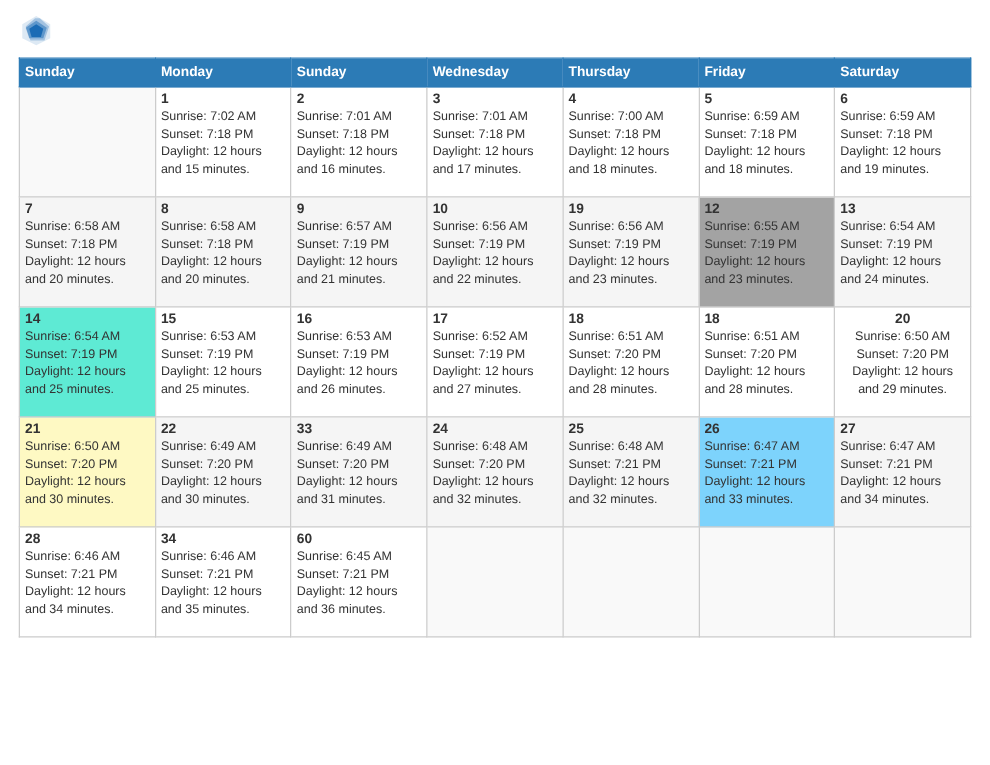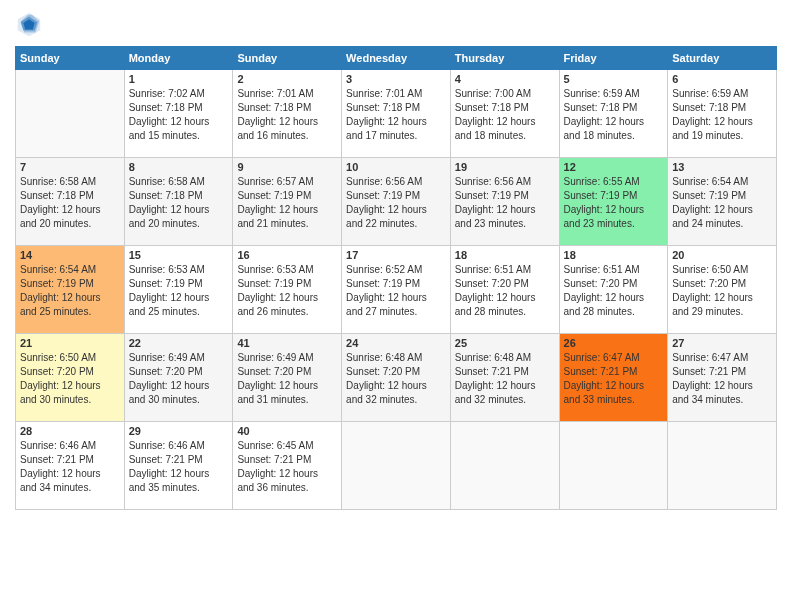--- a/index.html
+++ b/index.html
@@ -168,31 +168,31 @@
             <div class="day-info">Sunrise: 6:57 AM<br>Sunset: 7:19 PM<br>Daylight: 12 hours<br>and 21 minutes.</div>
           </td>
           <td style="background: rgb(245, 245, 245);">
             <div class="day-num">10</div>
             <div class="day-info">Sunrise: 6:56 AM<br>Sunset: 7:19 PM<br>Daylight: 12 hours<br>and 22 minutes.</div>
           </td>
           <td style="background: rgb(245, 245, 245);">
             <div class="day-num">19</div>
             <div class="day-info">Sunrise: 6:56 AM<br>Sunset: 7:19 PM<br>Daylight: 12 hours<br>and 23 minutes.</div>
           </td>
-          <td style="background: #86efac;">
+          <td style="background: #a3a3a3;">
             <div class="day-num">12</div>
             <div class="day-info">Sunrise: 6:55 AM<br>Sunset: 7:19 PM<br>Daylight: 12 hours<br>and 23 minutes.</div>
           </td>
           <td style="background: rgb(245, 245, 245);">
             <div class="day-num">13</div>
             <div class="day-info">Sunrise: 6:54 AM<br>Sunset: 7:19 PM<br>Daylight: 12 hours<br>and 24 minutes.</div>
           </td>
         </tr>
         <tr>
-          <td style="background: #fdba74; margin-left: 34px;">
+          <td style="background: #5eead4; margin-left: 34px;">
             <div class="day-num">14</div>
             <div class="day-info">Sunrise: 6:54 AM<br>Sunset: 7:19 PM<br>Daylight: 12 hours<br>and 25 minutes.</div>
           </td>
           <td style="background: rgb(255, 255, 255);">
             <div class="day-num">15</div>
             <div class="day-info">Sunrise: 6:53 AM<br>Sunset: 7:19 PM<br>Daylight: 12 hours<br>and 25 minutes.</div>
           </td>
           <td style="background: rgb(255, 255, 255);">
             <div class="day-num">16</div>
             <div class="day-info">Sunrise: 6:53 AM<br>Sunset: 7:19 PM<br>Daylight: 12 hours<br>and 26 minutes.</div>
@@ -202,66 +202,66 @@
             <div class="day-info">Sunrise: 6:52 AM<br>Sunset: 7:19 PM<br>Daylight: 12 hours<br>and 27 minutes.</div>
           </td>
           <td style="background: rgb(255, 255, 255);">
             <div class="day-num">18</div>
             <div class="day-info">Sunrise: 6:51 AM<br>Sunset: 7:20 PM<br>Daylight: 12 hours<br>and 28 minutes.</div>
           </td>
           <td style="background: rgb(255, 255, 255);">
             <div class="day-num">18</div>
             <div class="day-info">Sunrise: 6:51 AM<br>Sunset: 7:20 PM<br>Daylight: 12 hours<br>and 28 minutes.</div>
           </td>
-          <td style="background: rgb(255, 255, 255);">
+          <td style="background: rgb(255, 255, 255); text-align: center;">
             <div class="day-num">20</div>
             <div class="day-info">Sunrise: 6:50 AM<br>Sunset: 7:20 PM<br>Daylight: 12 hours<br>and 29 minutes.</div>
           </td>
         </tr>
         <tr>
           <td style="background: #fef9c3;">
             <div class="day-num">21</div>
             <div class="day-info">Sunrise: 6:50 AM<br>Sunset: 7:20 PM<br>Daylight: 12 hours<br>and 30 minutes.</div>
           </td>
           <td style="background: rgb(245, 245, 245);">
             <div class="day-num">22</div>
             <div class="day-info">Sunrise: 6:49 AM<br>Sunset: 7:20 PM<br>Daylight: 12 hours<br>and 30 minutes.</div>
           </td>
           <td style="background: rgb(245, 245, 245);">
-            <div class="day-num">41</div>
+            <div class="day-num">33</div>
             <div class="day-info">Sunrise: 6:49 AM<br>Sunset: 7:20 PM<br>Daylight: 12 hours<br>and 31 minutes.</div>
           </td>
           <td style="background: rgb(245, 245, 245);">
             <div class="day-num">24</div>
             <div class="day-info">Sunrise: 6:48 AM<br>Sunset: 7:20 PM<br>Daylight: 12 hours<br>and 32 minutes.</div>
           </td>
           <td style="background: rgb(245, 245, 245);">
             <div class="day-num">25</div>
             <div class="day-info">Sunrise: 6:48 AM<br>Sunset: 7:21 PM<br>Daylight: 12 hours<br>and 32 minutes.</div>
           </td>
-          <td style="background: #f97316;">
+          <td style="background: #7dd3fc;">
             <div class="day-num">26</div>
             <div class="day-info">Sunrise: 6:47 AM<br>Sunset: 7:21 PM<br>Daylight: 12 hours<br>and 33 minutes.</div>
           </td>
           <td style="background: rgb(245, 245, 245);">
             <div class="day-num">27</div>
             <div class="day-info">Sunrise: 6:47 AM<br>Sunset: 7:21 PM<br>Daylight: 12 hours<br>and 34 minutes.</div>
           </td>
         </tr>
         <tr>
           <td style="background: rgb(255, 255, 255);">
             <div class="day-num">28</div>
             <div class="day-info">Sunrise: 6:46 AM<br>Sunset: 7:21 PM<br>Daylight: 12 hours<br>and 34 minutes.</div>
           </td>
           <td style="background: rgb(255, 255, 255);">
-            <div class="day-num">29</div>
+            <div class="day-num">34</div>
             <div class="day-info">Sunrise: 6:46 AM<br>Sunset: 7:21 PM<br>Daylight: 12 hours<br>and 35 minutes.</div>
           </td>
           <td style="background: rgb(255, 255, 255);">
-            <div class="day-num">40</div>
+            <div class="day-num">60</div>
             <div class="day-info">Sunrise: 6:45 AM<br>Sunset: 7:21 PM<br>Daylight: 12 hours<br>and 36 minutes.</div>
           </td>
           <td class="empty-cell" style="background: rgb(249, 249, 249);"></td>
           <td class="empty-cell" style="background: rgb(249, 249, 249);"></td>
           <td class="empty-cell" style="background: rgb(249, 249, 249);"></td>
           <td class="empty-cell" style="background: rgb(249, 249, 249);"></td>
         </tr>
       </tbody>
   </table>
 </div>

